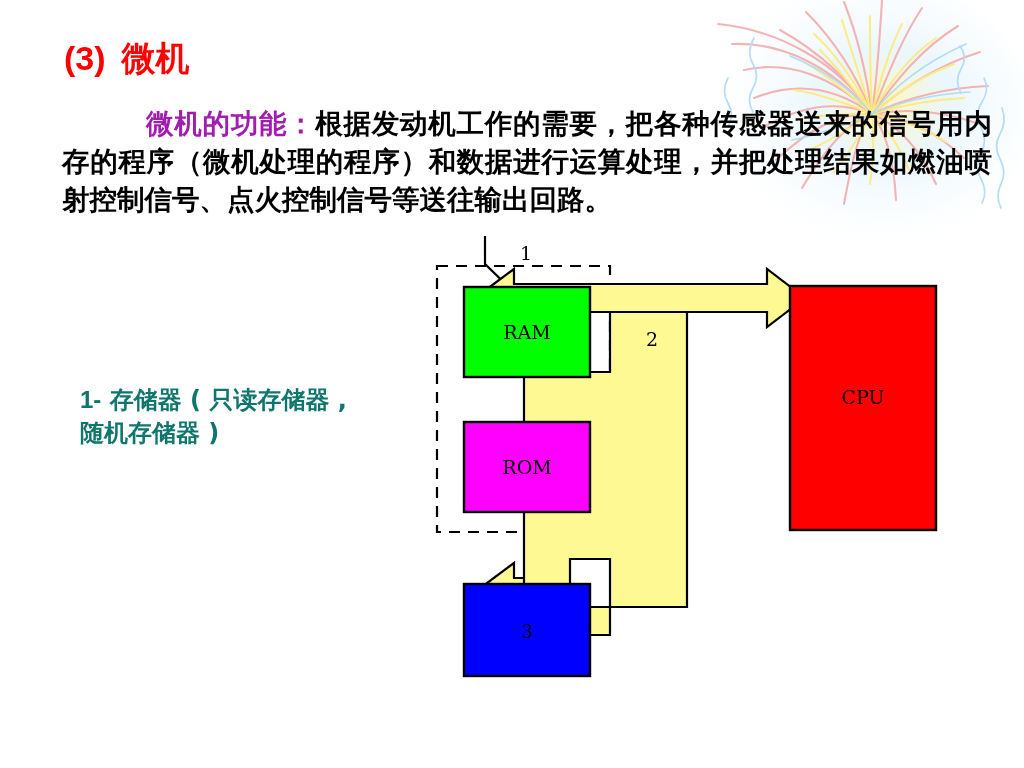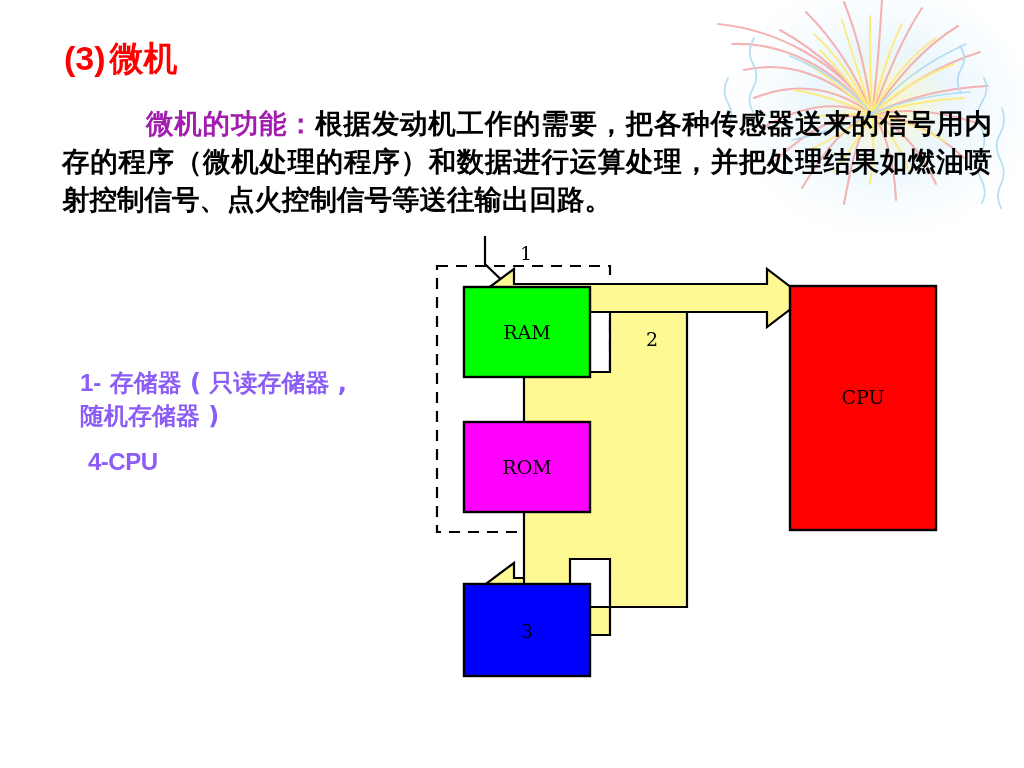--- a/index.html
+++ b/index.html
@@ -37,21 +37,21 @@
     color: #ff0000;
     letter-spacing: 0px;
     white-space: nowrap;
     z-index: 3;
   }
   #slide-title .title-num {
     font-family: "Liberation Sans", sans-serif;
   }
   #slide-title .title-cn {
     font-family: "DejaVu Sans", sans-serif;
-    margin-left: 4px;
+    margin-left: 16px;
   }
 
   #body-paragraph {
     position: absolute;
     left: 62px;
     top: 104px;
     width: 930px;
     font-family: "DejaVu Serif", serif;
     font-size: 27.5px;
     font-weight: bold;
@@ -61,23 +61,23 @@
     text-align: justify;
     z-index: 3;
   }
   #body-paragraph .lead {
     color: #a21caf;
   }
 
   #legend-list {
     position: absolute;
     left: 80px;
-    top: 366px;
+    top: 383px;
     width: 280px;
-    color: #8b5cf6;
+    color: #0f766e;
     z-index: 3;
   }
   .legend-item {
     font-family: "DejaVu Sans", sans-serif;
     font-size: 24px;
     font-weight: bold;
     line-height: 33px;
     margin-bottom: 12px;
   }
   .legend-item .num {
@@ -185,21 +185,20 @@
   <span class="title-num">(3)</span><span class="title-cn">微机</span>
 </div>
 
 <div id="body-paragraph"><span class="lead">微机的功能：</span><span>根据发动机工作的需要，把各种传感器送来的信号用内存的程序（微机处理的程序）和数据进行运算处理，并把处理结果如燃油喷射控制信号、点火控制信号等送往输出回路。</span></div>
 
 <div id="legend-list">
   <div class="legend-item">
     <span class="num">1-</span>
     <span>存储器 ( 只读存储器 , 随机存储器 )</span>
   </div>
-  <div class="legend-item" id="legend-item-4">4-CPU</div>
 </div>
 
 <div id="diagram">
 <svg width="560" height="460" viewBox="0 0 560 460" xmlns="http://www.w3.org/2000/svg">
 
   <text class="dgm-label" x="106" y="24" text-anchor="middle">1</text>
 
   <rect x="17" y="30" width="173" height="266" fill="none" stroke="#000000" stroke-width="2.2" stroke-dasharray="11 8"></rect>
 
   <g>

